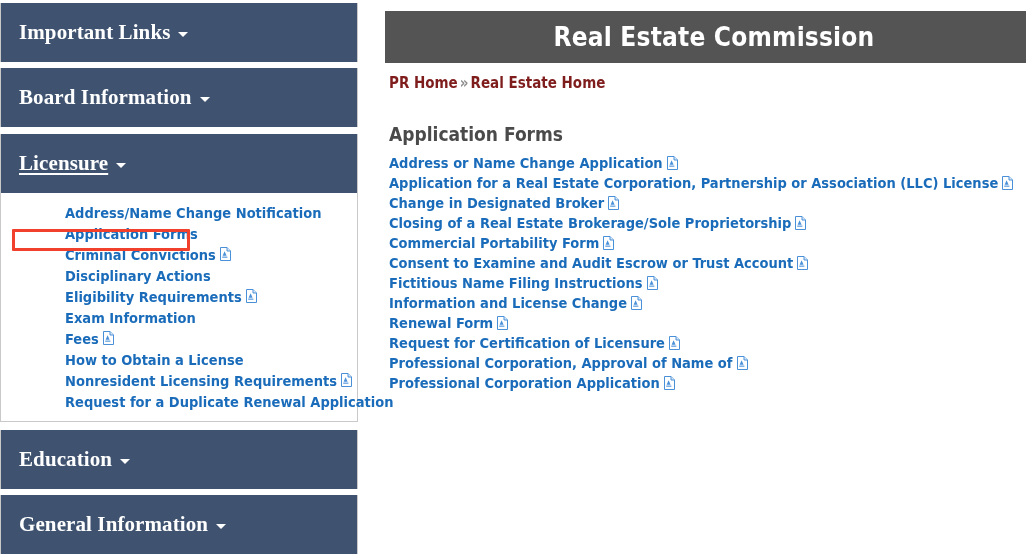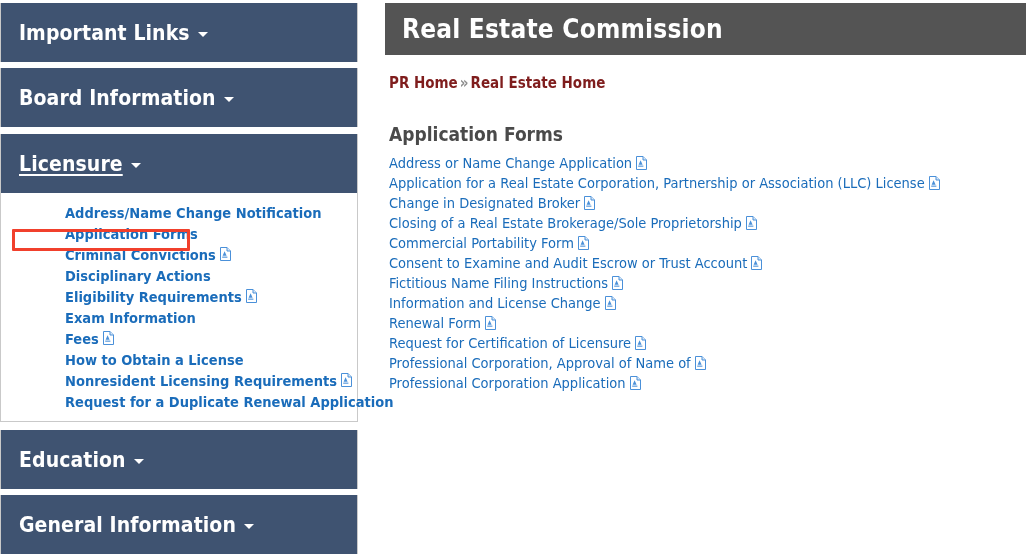--- a/index.html
+++ b/index.html
@@ -26,20 +26,21 @@
     left: 0;
     top: 0;
     width: 360px;
     height: 554px;
   }
   .nav-block {
     position: absolute;
     left: 0;
     width: 426px;
     box-sizing: border-box;
+    font-family: Liberation Serif, serif;
   }
   .nav-header {
     background: #3f5371;
     color: #ffffff;
     font-size: 21px;
     font-weight: bold;
     font-stretch: condensed;
     letter-spacing: 0.1px;
     display: flex;
     align-items: center;
@@ -108,28 +109,29 @@
   .main {
     position: absolute;
     left: 385px;
     top: 0;
     width: 641px;
     height: 554px;
   }
   .page-banner {
     position: absolute;
     left: 0;
-    top: 3px;
+    top: 11px;
     width: 641px;
     height: 52px;
     background: #545454;
     display: flex;
     align-items: center;
     padding-left: 17px;
     box-sizing: border-box;
+    justify-content: center;
   }
   .page-banner-title {
     color: #ffffff;
     font-size: 26px;
     font-weight: bold;
     font-stretch: condensed;
     letter-spacing: 0.2px;
   }
 
   .breadcrumb {
@@ -164,21 +166,21 @@
   .form-list {
     position: absolute;
     left: 4px;
     top: 153px;
     width: 637px;
   }
   .form-link {
     display: block;
     color: #1a6cba;
     font-size: 14.5px;
-    font-weight: normal;
+    font-weight: bold;
     font-stretch: condensed;
     line-height: 20px;
     white-space: nowrap;
     text-decoration: none;
   }
   .form-note {
     color: #4a4a4a;
     font-size: 14px;
     font-weight: normal;
     font-stretch: condensed;

